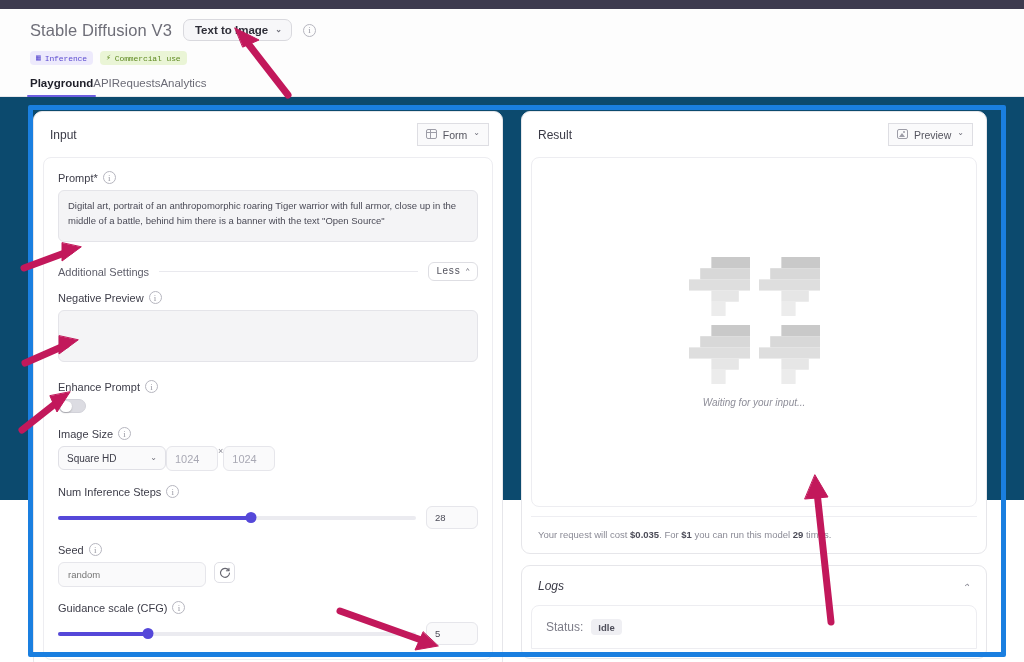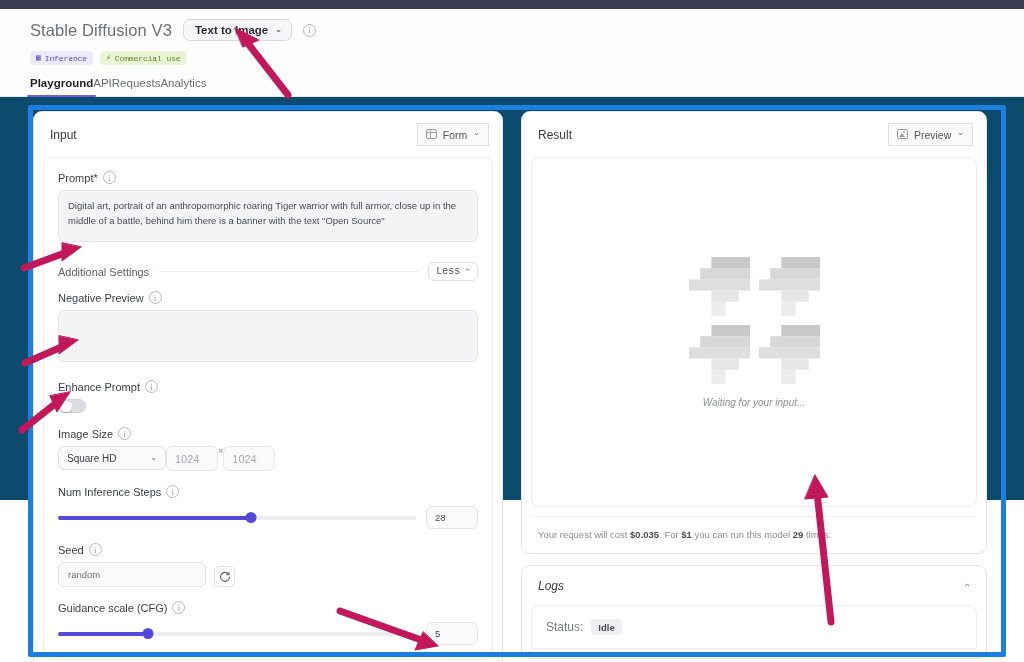--- a/index.html
+++ b/index.html
@@ -141,21 +141,21 @@
   .fill { position: absolute; left: 0; height: 4px; border-radius: 3px; background: #5548d9; }
   .thumb {
     position: absolute; width: 11px; height: 11px; border-radius: 50%;
     background: #5548d9; transform: translateX(-50%); cursor: pointer;
   }
   .num-box {
     width: 52px; margin-left: 10px; border: 1px solid #e6e6eb; border-radius: 6px;
     background: #fafafb; padding: 5px 8px; font-size: 9.5px; color: #4b4b57; flex: none;
   }
 
-  .seed-row { display: flex; align-items: flex-end; gap: 8px; margin-top: 2px; }
+  .seed-row { display: flex; align-items: flex-start; gap: 8px; margin-top: 2px; }
   .seed-input {
     width: 148px; border: 1px solid #e6e6eb; border-radius: 6px; background: #fafafb;
     padding: 6px 9px; font-size: 9.5px; color: #a9a9b4; outline: none;
     font-family: "Liberation Sans", sans-serif;
   }
   .icon-btn {
     width: 21px; height: 21px; border: 1px solid #e0e0e6; border-radius: 5px;
     background: #fff; display: flex; align-items: center; justify-content: center; cursor: pointer;
   }
 

